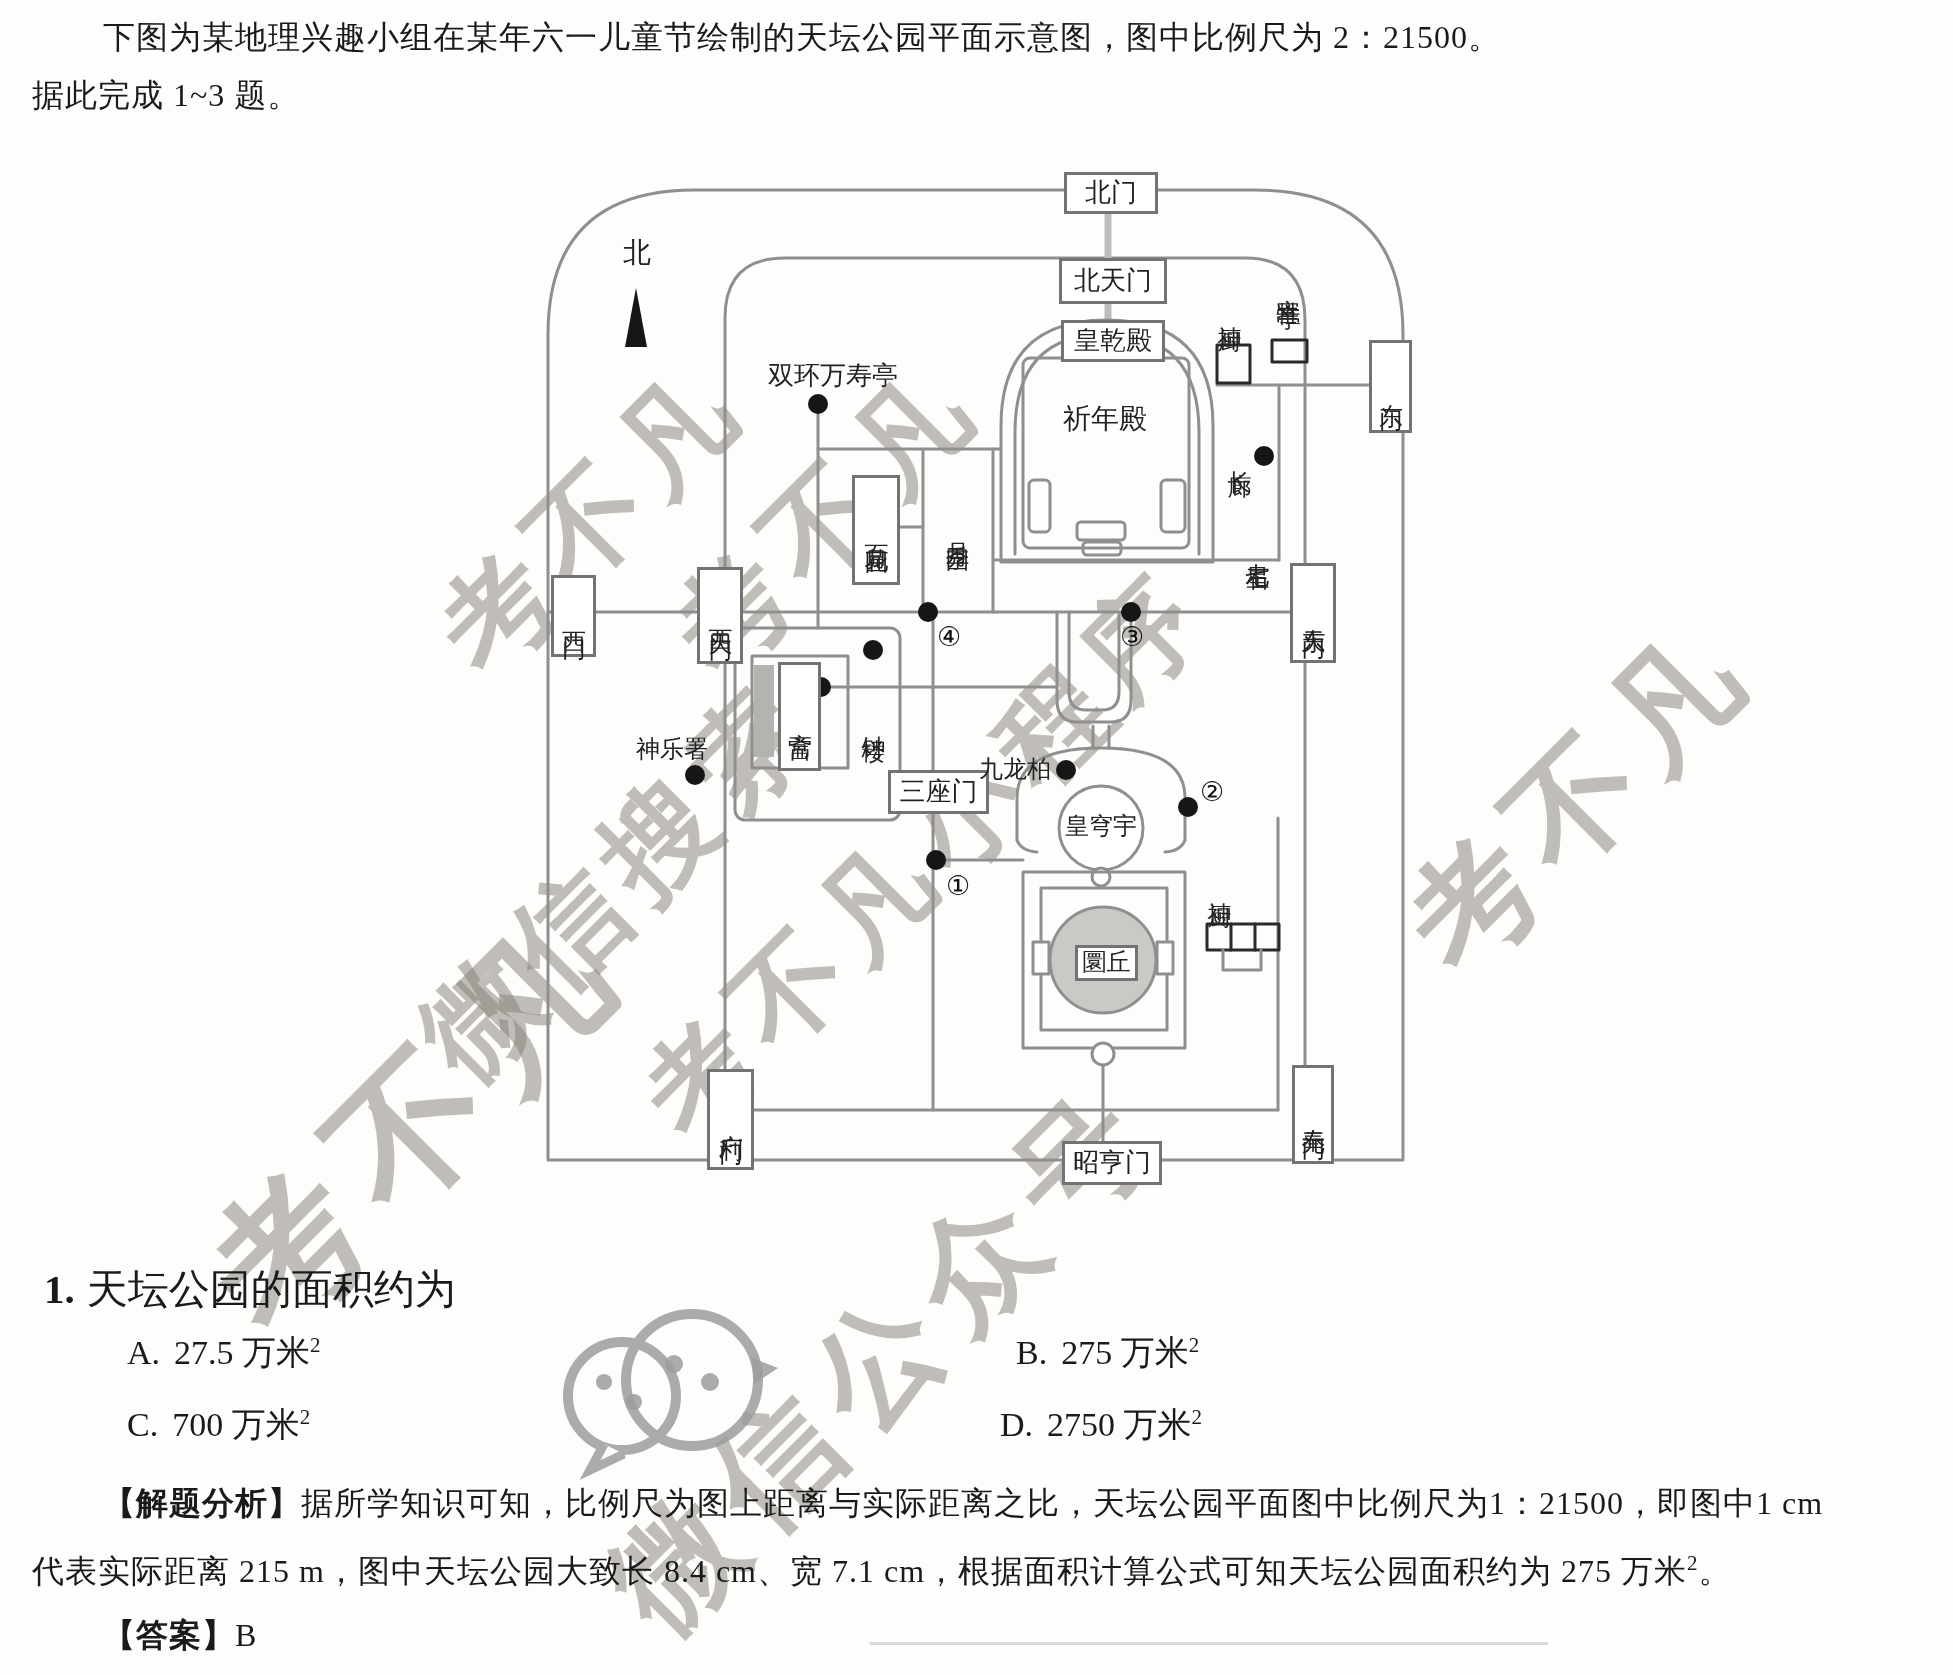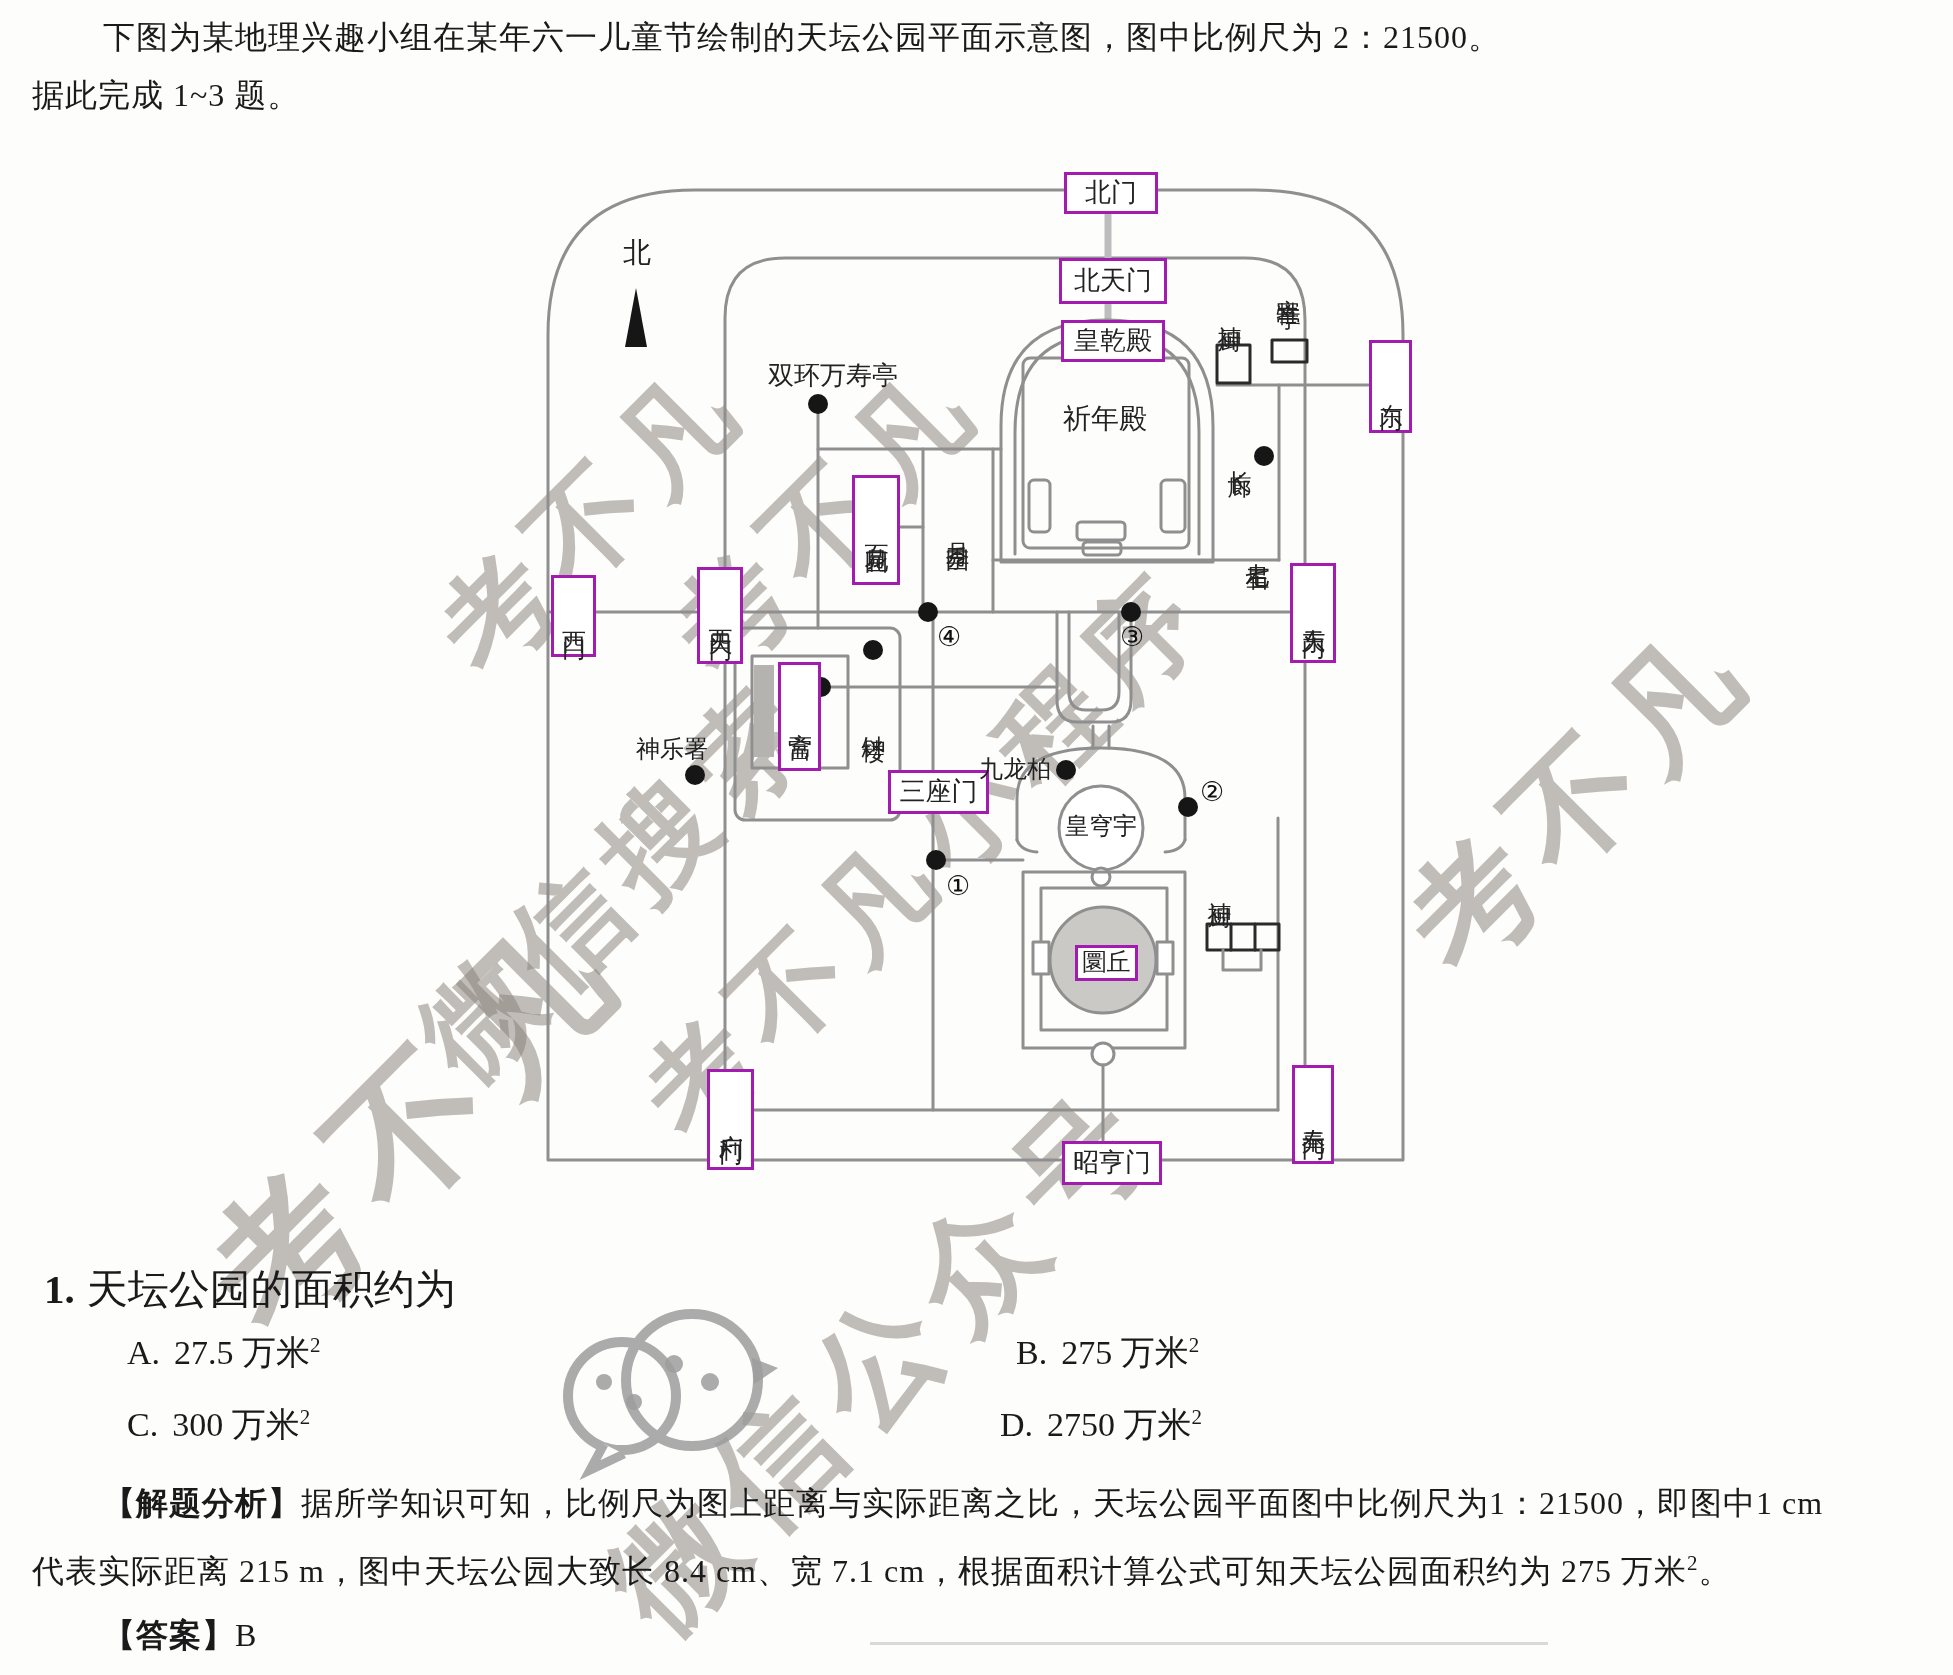--- a/index.html
+++ b/index.html
@@ -11,21 +11,21 @@
   .abs{position:absolute;}
   .para{font-size:32px;letter-spacing:1px;white-space:nowrap;}
   
   #map{left:545px;top:170px;width:890px;height:1050px;}
   #map svg{position:absolute;left:0;top:0;}
   .mlabel{
     position:absolute;font-size:26px;line-height:1.05;color:#222;
     display:flex;align-items:center;justify-content:center;text-align:center;
     white-space:nowrap;
   }
-  .mbox{border:3px solid #a21caf;background:#fff;}
+  .mbox{border:3px solid #737373;background:#fff;}
   .vert{writing-mode:vertical-rl;text-orientation:upright;letter-spacing:3px;white-space:normal;}
   .sm{font-size:24px;}
   .marker{font-size:27px;color:#111;}
   
   .qline{font-size:41px;white-space:nowrap;}
   .qnum{font-weight:bold;margin-right:12px;}
   .opt{font-size:34px;white-space:nowrap;}
   .opt .lab{margin-right:14px;}
   sup{font-size:21px;}
   .tag{font-weight:bold;}
@@ -188,21 +188,21 @@
   <span class="qnum">1.</span><span>天坛公园的面积约为</span>
 </div>
 
 <div class="abs opt" style="left:127px;top:1330px;">
   <span class="lab">A.</span><span>27.5 万米</span><sup>2</sup>
 </div>
 <div class="abs opt" style="left:1000px;top:1330px;margin-left:16px;">
   <span class="lab">B.</span><span>275 万米</span><sup>2</sup>
 </div>
 <div class="abs opt" style="left:127px;top:1402px;">
-  <span class="lab">C.</span><span>300 万米</span><sup>2</sup>
+  <span class="lab">C.</span><span>700 万米</span><sup>2</sup>
 </div>
 <div class="abs opt" style="left:1000px;top:1402px;">
   <span class="lab">D.</span><span>2750 万米</span><sup>2</sup>
 </div>
 
 <div class="abs para" style="left:103px;top:1482px;">
   <span class="tag">【解题分析】</span><span>据所学知识可知，比例尺为图上距离与实际距离之比，天坛公园平面图中比例尺为1：21500，即图中1 cm</span>
 </div>
 <div class="abs para" style="left:32px;top:1550px;">
   <span>代表实际距离 215 m，图中天坛公园大致长 8.4 cm、宽 7.1 cm，根据面积计算公式可知天坛公园面积约为 275 万米</span><sup>2</sup><span>。</span>

